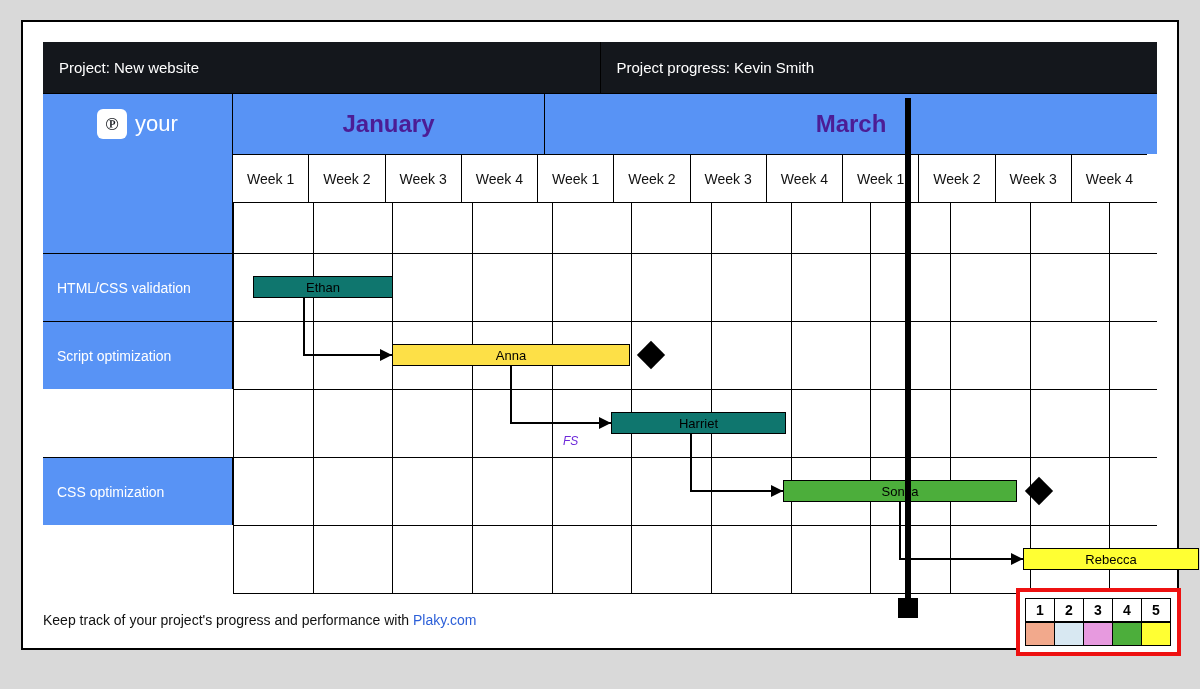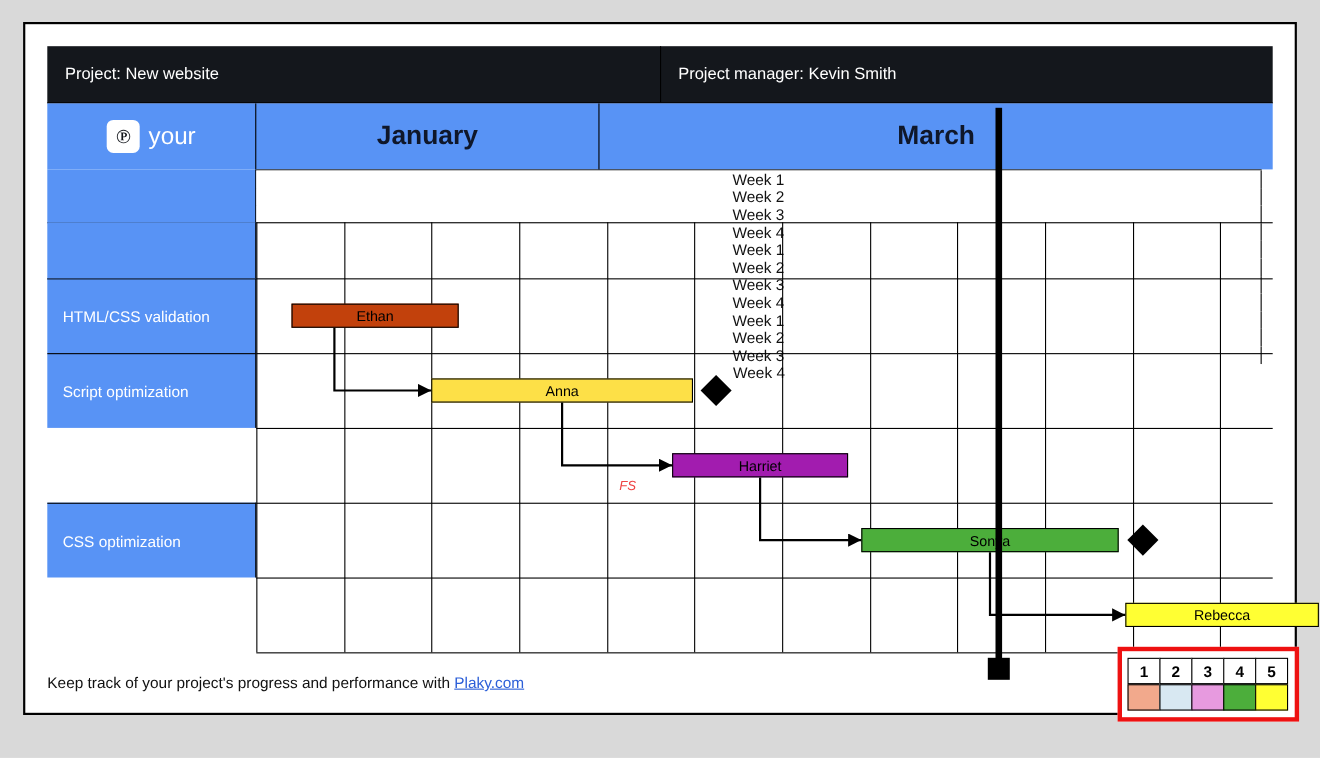--- a/index.html
+++ b/index.html
@@ -55,31 +55,30 @@
     font-weight:500;
     border-right:1px solid #000;
   }
   .months-row .logo-badge{
     width:30px;height:30px;border-radius:6px;background:#fff;
     display:flex;align-items:center;justify-content:center;
     color:#14171c;font-weight:700;font-size:18px;font-family:Georgia,serif;
   }
   .months-row .month {
     display:flex;align-items:center;justify-content:center;
-    color:#0f172a;font-size:24px;font-weight:700;
+    color:#4c1d95;font-size:24px;font-weight:700;
     border-right:1px solid #000;
   }
   .months-row .month:last-child{border-right:none;}
 
   .weeks-row{
     position:absolute;
     left:190px;top:112px;right:10px;height:48px;
     display:flex;
     border-top:1px solid #000;
-    flex-direction:column;
   }
   .logo-under{
     position:absolute;left:0;top:112px;width:190px;height:48px;
     background:#5893f5;border-right:1px solid #000;
   }
   .weeks-row .wk{
     flex:1;display:flex;align-items:center;justify-content:center;
     font-size:14px;color:#111;
     border-right:1px solid #000;background:#fff;
   }
@@ -115,52 +114,52 @@
     position:absolute;top:56px;width:6px;background:#000;
   }
   .today-line::after{
     content:"";position:absolute;bottom:-10px;left:-7px;
     width:20px;height:20px;background:#000;
   }
 
   .footer-note{
     margin-top:18px;font-size:14px;color:#111;
   }
-  .footer-note a{color:#2c5fd8;text-decoration:underline;cursor:pointer;}
+  .footer-note a{color:#2c5fd8;cursor:pointer;}
 
   .legend{
     position:absolute;right:-4px;bottom:-8px;
     border:4px solid #e11;background:#fff;
     padding:6px 6px 6px 6px;
   }
   .legend-row{display:flex;}
   .legend-cell{
     width:30px;height:24px;border:1px solid #000;margin-left:-1px;
     display:flex;align-items:center;justify-content:center;font-size:14px;font-weight:600;
   }
   .legend-row:first-child .legend-cell{background:#fff;}
   .legend-row:last-child .legend-cell{height:24px;}
 
   .fs-annot{
-    position:absolute;font-size:12px;font-style:italic;color:#ef4444;
+    position:absolute;font-size:12px;font-style:italic;color:#6d28d9;
   }
 
   svg.connectors{
     position:absolute;left:0;top:0;pointer-events:none;
   }
 </style>
 </head>
 <body>
 
 <div class="card">
   <div class="canvas">
 
     <div class="top-bar">
       <div class="top-left">Project: New website</div>
-      <div class="top-right">Project manager: Kevin Smith</div>
+      <div class="top-right">Project progress: Kevin Smith</div>
     </div>
 
     <div class="months-row">
       <div class="logo-cell">
         <span class="logo-badge">℗</span>
         <span>your</span>
       </div>
       <div class="month" style="width:312px">January</div>
       <div class="month" style="flex:1">March</div>
     </div>
@@ -208,23 +207,23 @@
     <div class="week-vline" style="left:747.67px"></div>
     <div class="week-vline" style="left:827.33px"></div>
     <div class="week-vline" style="left:907px"></div>
     <div class="week-vline" style="left:986.67px"></div>
     <div class="week-vline" style="left:1066.33px"></div>
 
     <style>
       .week-vline{top:160px;height:391px;}
     </style>
 
-    <div class="bar" style="left:222px;top:234px;width:152px;background:#c2410c">Ethan</div>
+    <div class="bar" style="left:210px;top:234px;width:140px;background:#0f766e">Ethan</div>
     <div class="bar" style="left:349px;top:302px;width:238px;background:#fde047">Anna</div>
-    <div class="bar" style="left:568px;top:370px;width:160px;background:#a21caf">Harriet</div>
+    <div class="bar" style="left:568px;top:370px;width:175px;background:#0f766e">Harriet</div>
     <div class="bar" style="left:740px;top:438px;width:234px;background:#4cae3b">Sonya</div>
     <div class="bar" style="left:980px;top:506px;width:176px;background:#ffff33">Rebecca</div>
 
     <div class="diamond" style="left:598px;top:303px"></div>
     <div class="diamond" style="left:986px;top:439px"></div>
 
     <div class="fs-annot" style="left:520px;top:392px">FS</div>
 
     <div class="today-line" style="left:862px;height:510px"></div>
 

